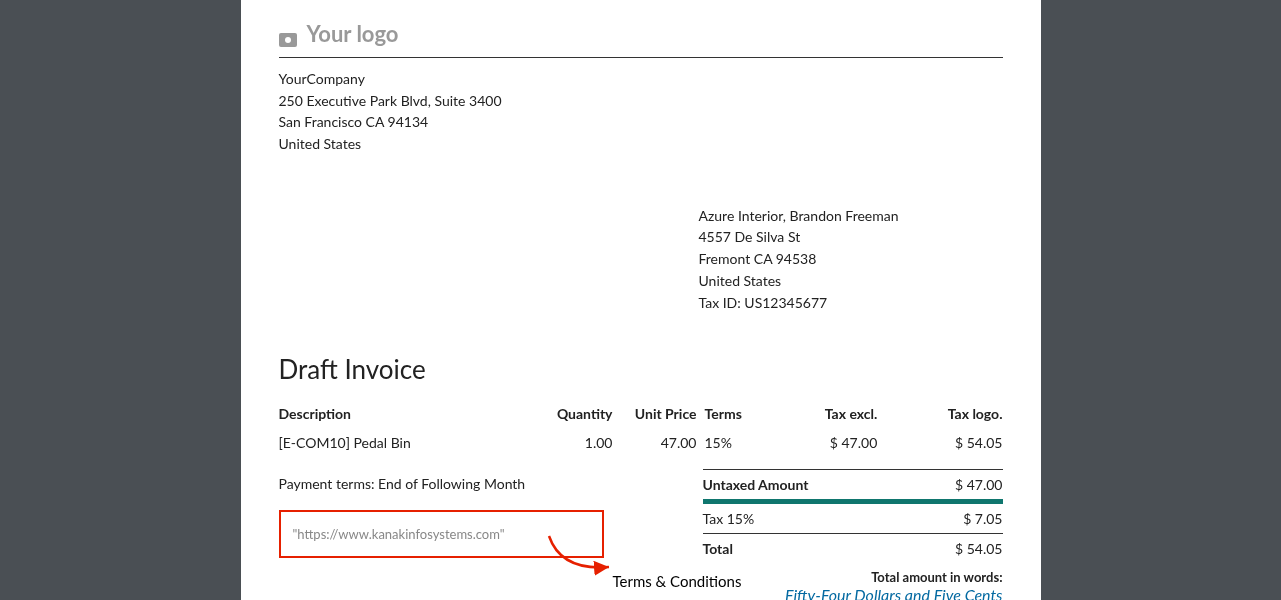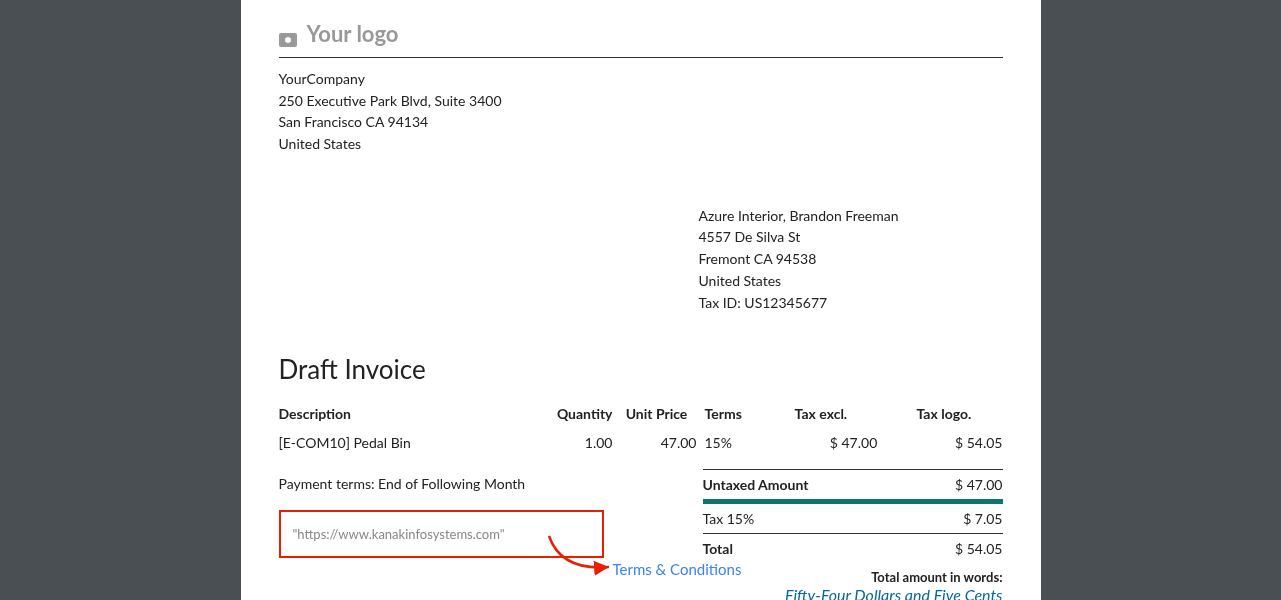--- a/index.html
+++ b/index.html
@@ -54,21 +54,21 @@
   .col-right { flex: 1; }
   table.main { width: 100%; border-collapse: collapse; font-size: 14px; }
   table.main thead th {
     text-align: left; font-weight: 700; padding: 0 4px 10px 0;
   }
   table.main td { padding: 2px 4px 6px 0; vertical-align: top; }
   .desc-col { width: 230px; }
   .qty-col { text-align: right; }
   .th-right { text-align: right !important; }
   table.right { width: 100%; border-collapse: collapse; font-size: 14px; }
-  table.right thead th { text-align: center; font-weight: 700; padding: 0 0 10px 8px; }
+  table.right thead th { text-align: right; font-weight: 700; padding: 0 0 10px 8px; }
   table.right thead th.left { text-align: left; }
   table.right thead th:first-child { padding-left: 0; }
   table.right td { text-align: right; padding: 2px 0 6px 8px; }
   table.right td.left { text-align: left; }
   table.right td:first-child { padding-left: 0; }
   .totals { width: 300px; margin-left: auto; margin-top: 12px; font-size: 14px; }
   .totals .row { display:flex; justify-content:space-between; padding: 6px 0; border-top:5px solid #0f766e; }
   .totals .row:first-child { border-top:1px solid #333; }
   .totals .row .label { font-weight:700; }
   .totals .row.sub .label { font-weight:400; }
@@ -90,22 +90,22 @@
     position: absolute;
     left: 300px;
     top: 533px;
     width: 220px;
     height: 50px;
     pointer-events: none;
   }
   .arrow-label {
     position:absolute;
     left: 372px;
-    top: 560px;
-    color:#3b82f6;
+    top: 572px;
+    color:#000000;
     font-size:15px;
   }
 </style>
 </head>
 <body>
 
 <div class="page">
 
   <div class="logo-row">
     <span class="cam"></span>

